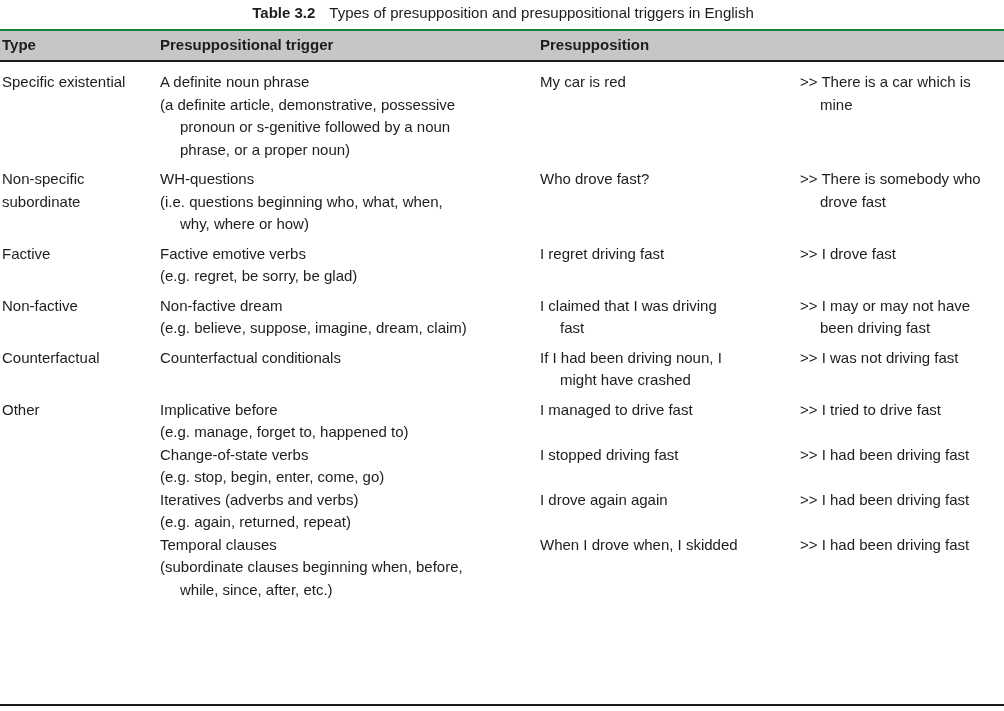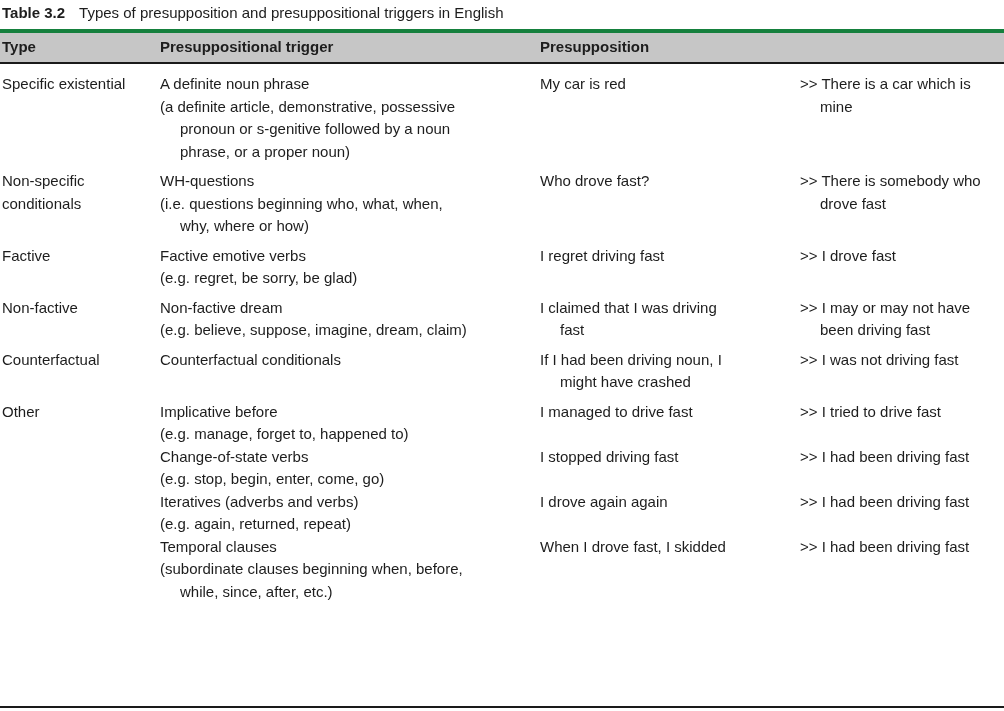--- a/index.html
+++ b/index.html
@@ -13,28 +13,29 @@
     font-size: 15px;
     overflow: hidden;
     box-sizing: border-box;
   }
   
   .caption {
     height: 26px;
     padding: 3px 0 0 2px;
     line-height: 20px;
     white-space: nowrap;
+    text-align: center;
   }
   .caption .num { font-weight: bold; margin-right: 14px; }
   
   .colheader {
     display: grid;
     grid-template-columns: 160px 380px 260px 204px;
     background: #c6c6c6;
-    border-top: 4px solid #15803d;
+    border-top: 2px solid #15803d;
     border-bottom: 2px solid #1a1a1a;
     height: 25px;
     padding: 4px 0 0 0;
     box-sizing: content-box;
     font-weight: bold;
     line-height: 20px;
   }
   .colheader > div:first-child { padding-left: 2px; }
   
   .body-wrap {
@@ -102,21 +103,21 @@
               <div class="hang">My car is red</div>
             </td>
           <td>
               <div class="hang">&gt;&gt; There is a car which is
 mine</div>
             </td>
         </tr>
         <tr>
           <td class="c-type">
               <div>Non-specific
-conditionals</div>
+subordinate</div>
             </td>
           <td>
             <div>WH-questions</div>
             <div class="hang">(i.e. questions beginning who, what, when,
 why, where or how)</div>
           </td>
           <td>
               <div class="hang">Who drove fast?</div>
             </td>
           <td>
@@ -220,21 +221,21 @@
         <tr class="tight">
           <td class="c-type">
               <div></div>
             </td>
           <td>
             <div>Temporal clauses</div>
             <div class="hang">(subordinate clauses beginning when, before,
 while, since, after, etc.)</div>
           </td>
           <td>
-              <div class="hang">When I drove fast, I skidded</div>
+              <div class="hang">When I drove when, I skidded</div>
             </td>
           <td>
               <div class="hang">&gt;&gt; I had been driving fast</div>
             </td>
         </tr>
       </tbody>
     </table>
   </div>
 
 </div>

